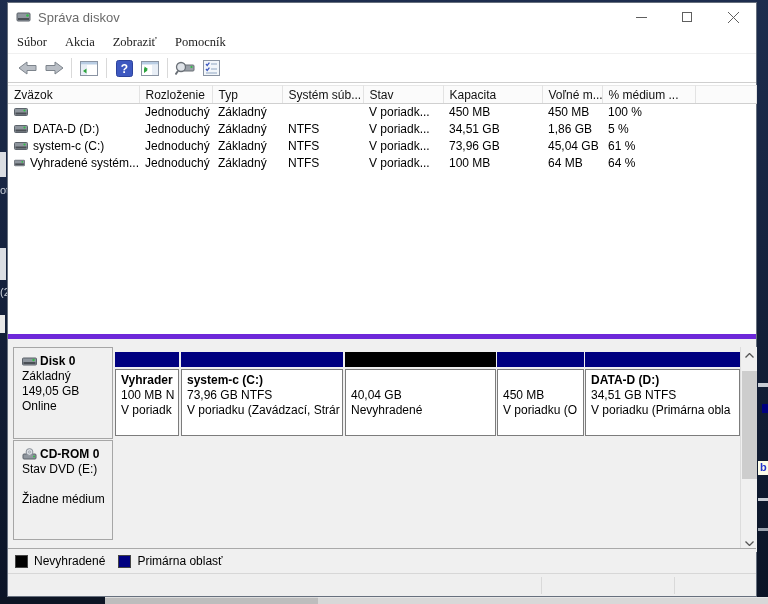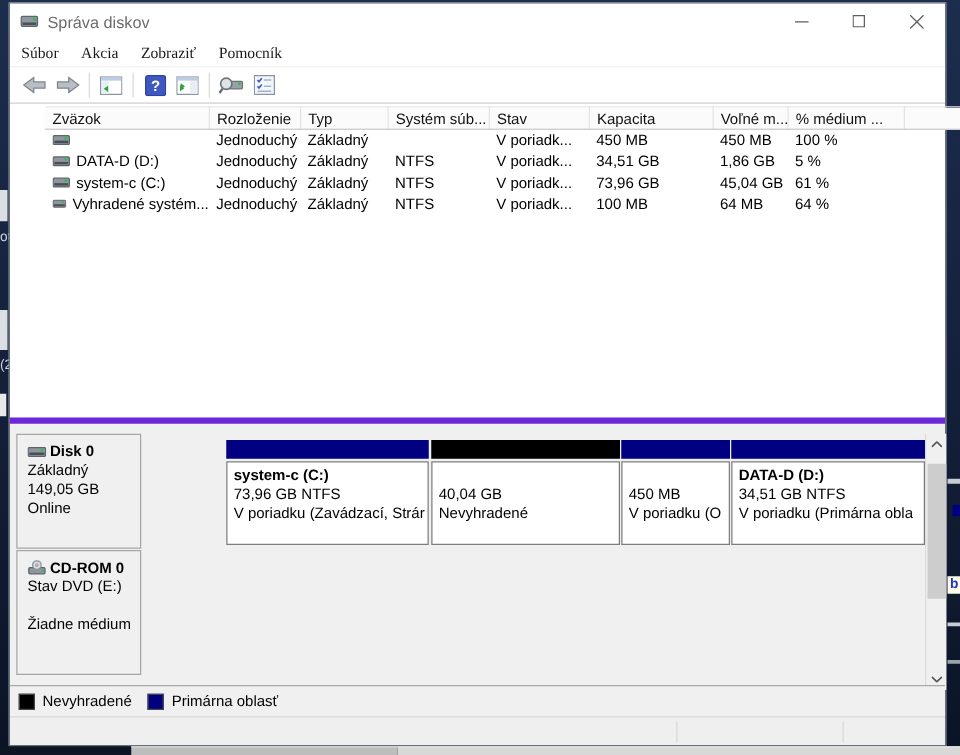--- a/index.html
+++ b/index.html
@@ -23,21 +23,21 @@
   .cap-btn { width:46px; height:28px; display:flex; align-items:center; justify-content:center; color:#5f5f5f; font-size:13px; }
   .cap-btn svg { display:block; }
   
   .menubar { position:absolute; left:0; top:28px; width:100%; height:23px; background:#fff; display:flex; align-items:center; border-bottom:1px solid #f0f0f0; }
   .menu-item { padding:3px 9px; font-size:12.5px; color:#1a1a1a; }
   
   .toolbar { position:absolute; left:0; top:51px; width:100%; height:29px; background:#fff; border-bottom:1px solid #cfcfcf; display:flex; align-items:center; padding-left:7px; }
   .tb-icon { display:inline-flex; align-items:center; justify-content:center; width:24px; height:22px; margin:0 1px; }
   .tb-sep { width:1px; height:20px; background:#d9d9d9; margin:0 4px; }
   
-  .volumes { position:absolute; left:0; top:82px; width:664px; height:249px; background:#fff;padding-left:28px; }
+  .volumes { position:absolute; left:0; top:82px; width:664px; height:249px; background:#fff; }
   table { border-collapse:collapse; table-layout:fixed; width:748px; }
   th { height:18px; background:#fbfbfb; border-right:1px solid #e3e3e3; border-bottom:1px solid #d0d0d0; border-top:1px solid #e7e7e7;
        font-weight:normal; text-align:left; padding-left:6px; font-size:12px; color:#111; white-space:nowrap; overflow:hidden; }
   td { height:17px; padding-left:6px; font-size:12px; white-space:nowrap; overflow:hidden; }
   td.vol-cell { padding-left:6px; }
   .vol-flex { display:flex; align-items:center; gap:5px; }
   
   .bottom-pane { position:absolute; left:0; top:331px; width:748px; height:214px; background:#f0f0f0; border-top:5px solid #6d28d9; }
   .disk-label { position:absolute; left:5px; width:100px; background:#f0f0f0; border:1px solid #a6a6a6; padding:6px 0 0 8px; line-height:15px; font-size:12px; }
   .disk-label .dl-title { font-weight:bold; display:flex; align-items:center; gap:3px; }
@@ -289,20 +289,28 @@
             <circle cx="11.5" cy="4" r="1.2" fill="#2fbf45"></circle>
           </svg>
         <span>Disk 0</span>
       </div>
       <div>Základný</div>
       <div>149,05 GB</div>
       <div>Online</div>
     </div>
 
     <div class="partition-area">
+      <div class="slot" style="left:2px;width:64px;">
+        <div class="pbar" style="background-color: rgb(0, 0, 128);"></div>
+        <div class="pbox">
+          <div class="ptitle">Vyhrader</div>
+          <div class="pline">100 MB N</div>
+          <div class="pline">V poriadk</div>
+        </div>
+      </div>
       <div class="slot" style="left:68px;width:162px;">
         <div class="pbar" style="background-color: rgb(0, 0, 128);"></div>
         <div class="pbox">
           <div class="ptitle">system-c  (C:)</div>
           <div class="pline">73,96 GB NTFS</div>
           <div class="pline">V poriadku (Zavádzací, Strár</div>
         </div>
       </div>
       <div class="slot" style="left:232px;width:151px;">
         <div class="pbar" style="background-color: rgb(0, 0, 0);"></div>

